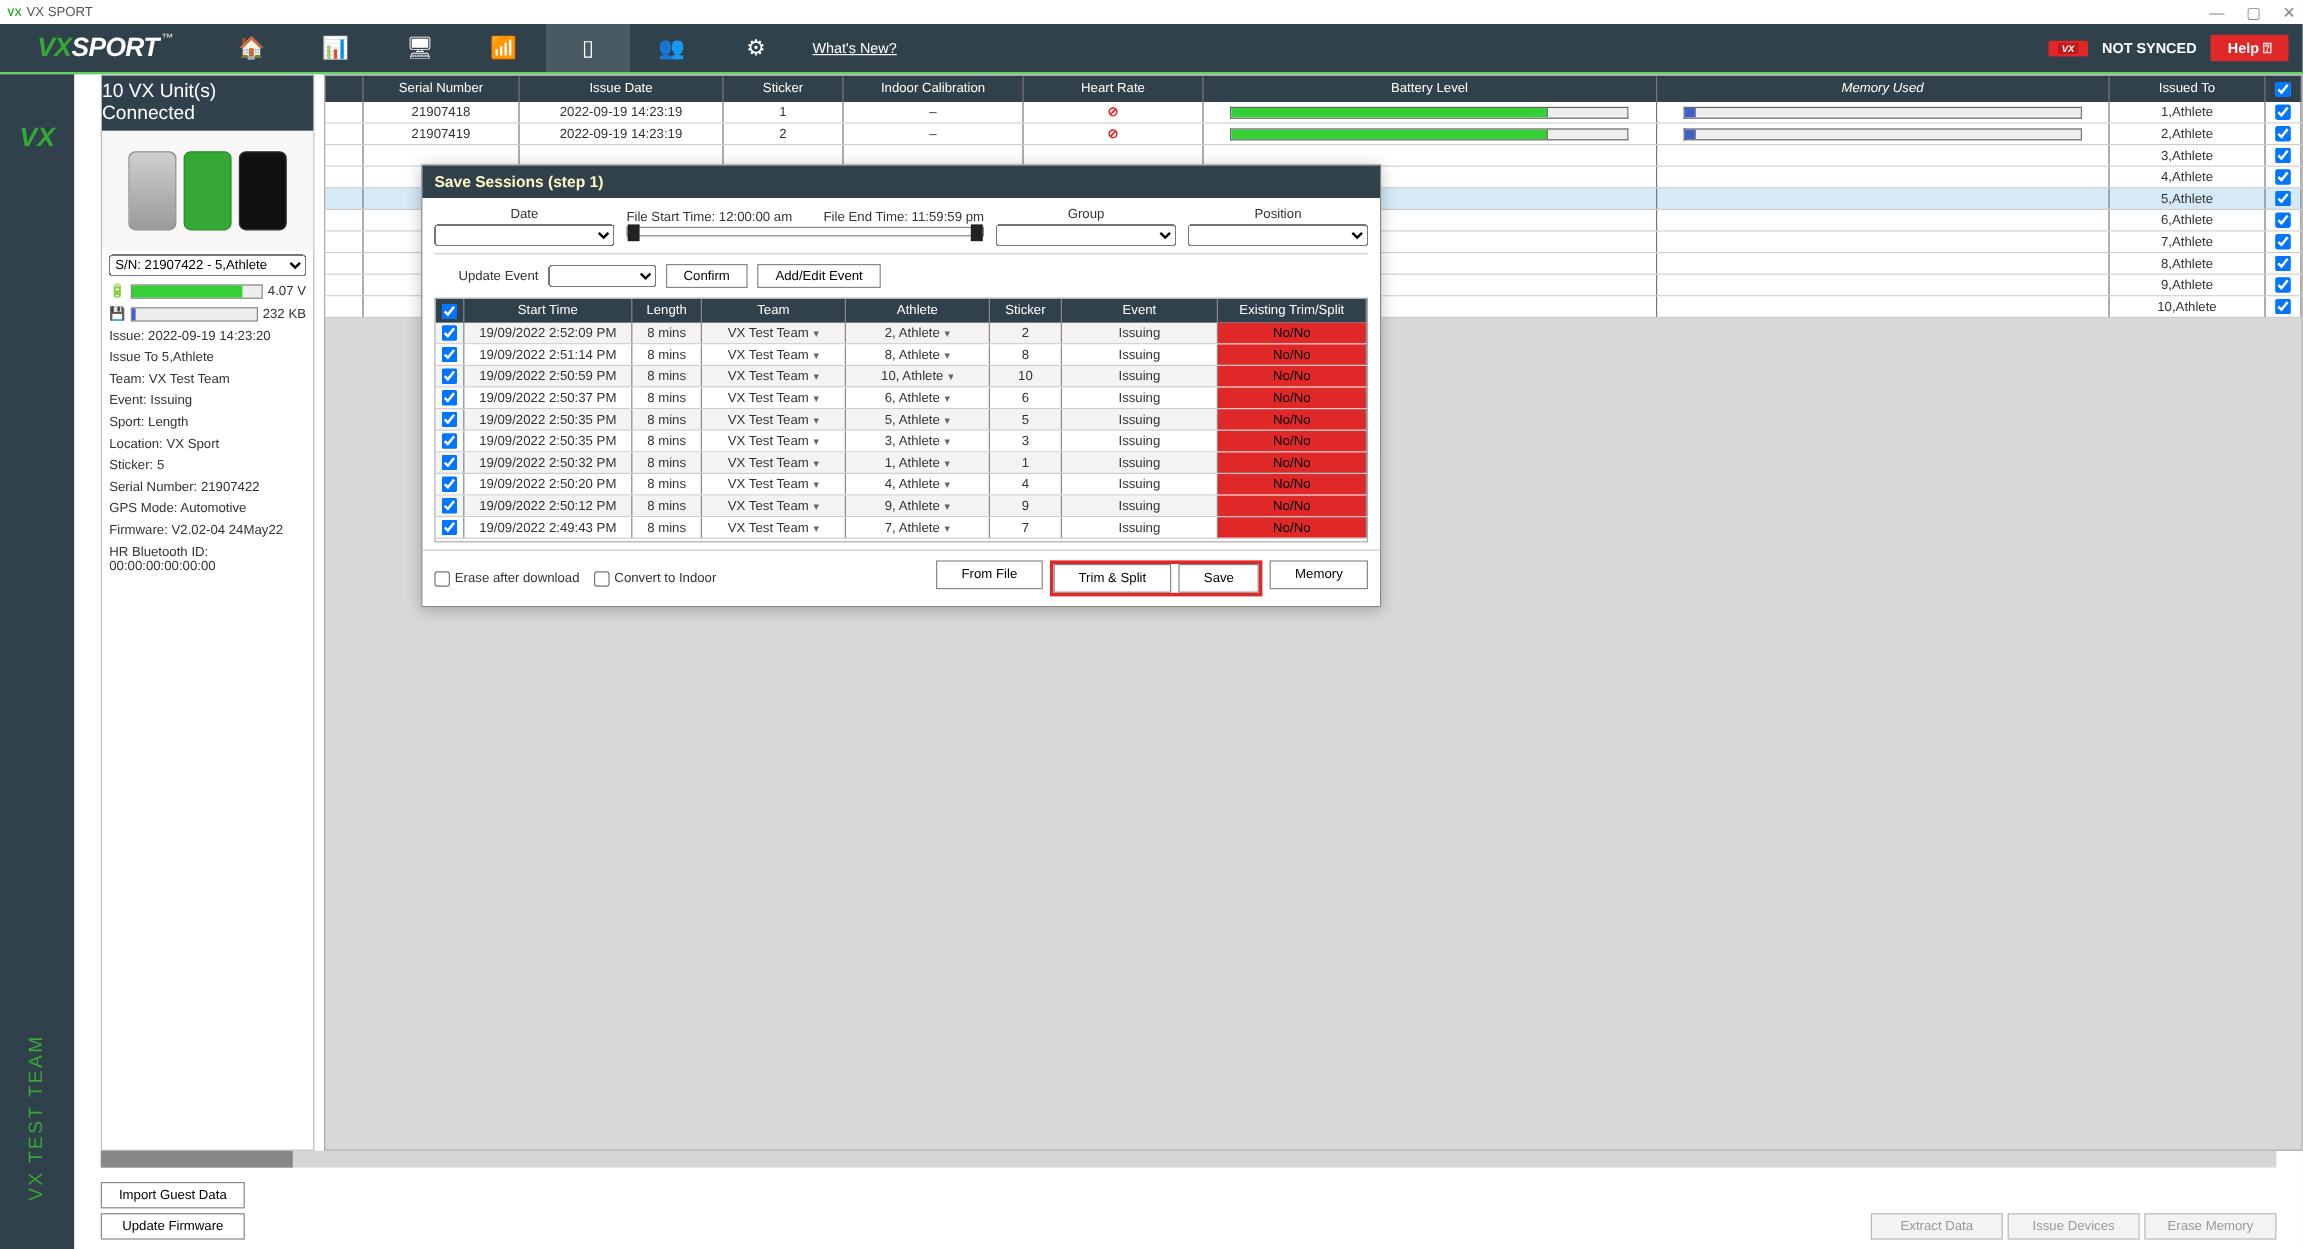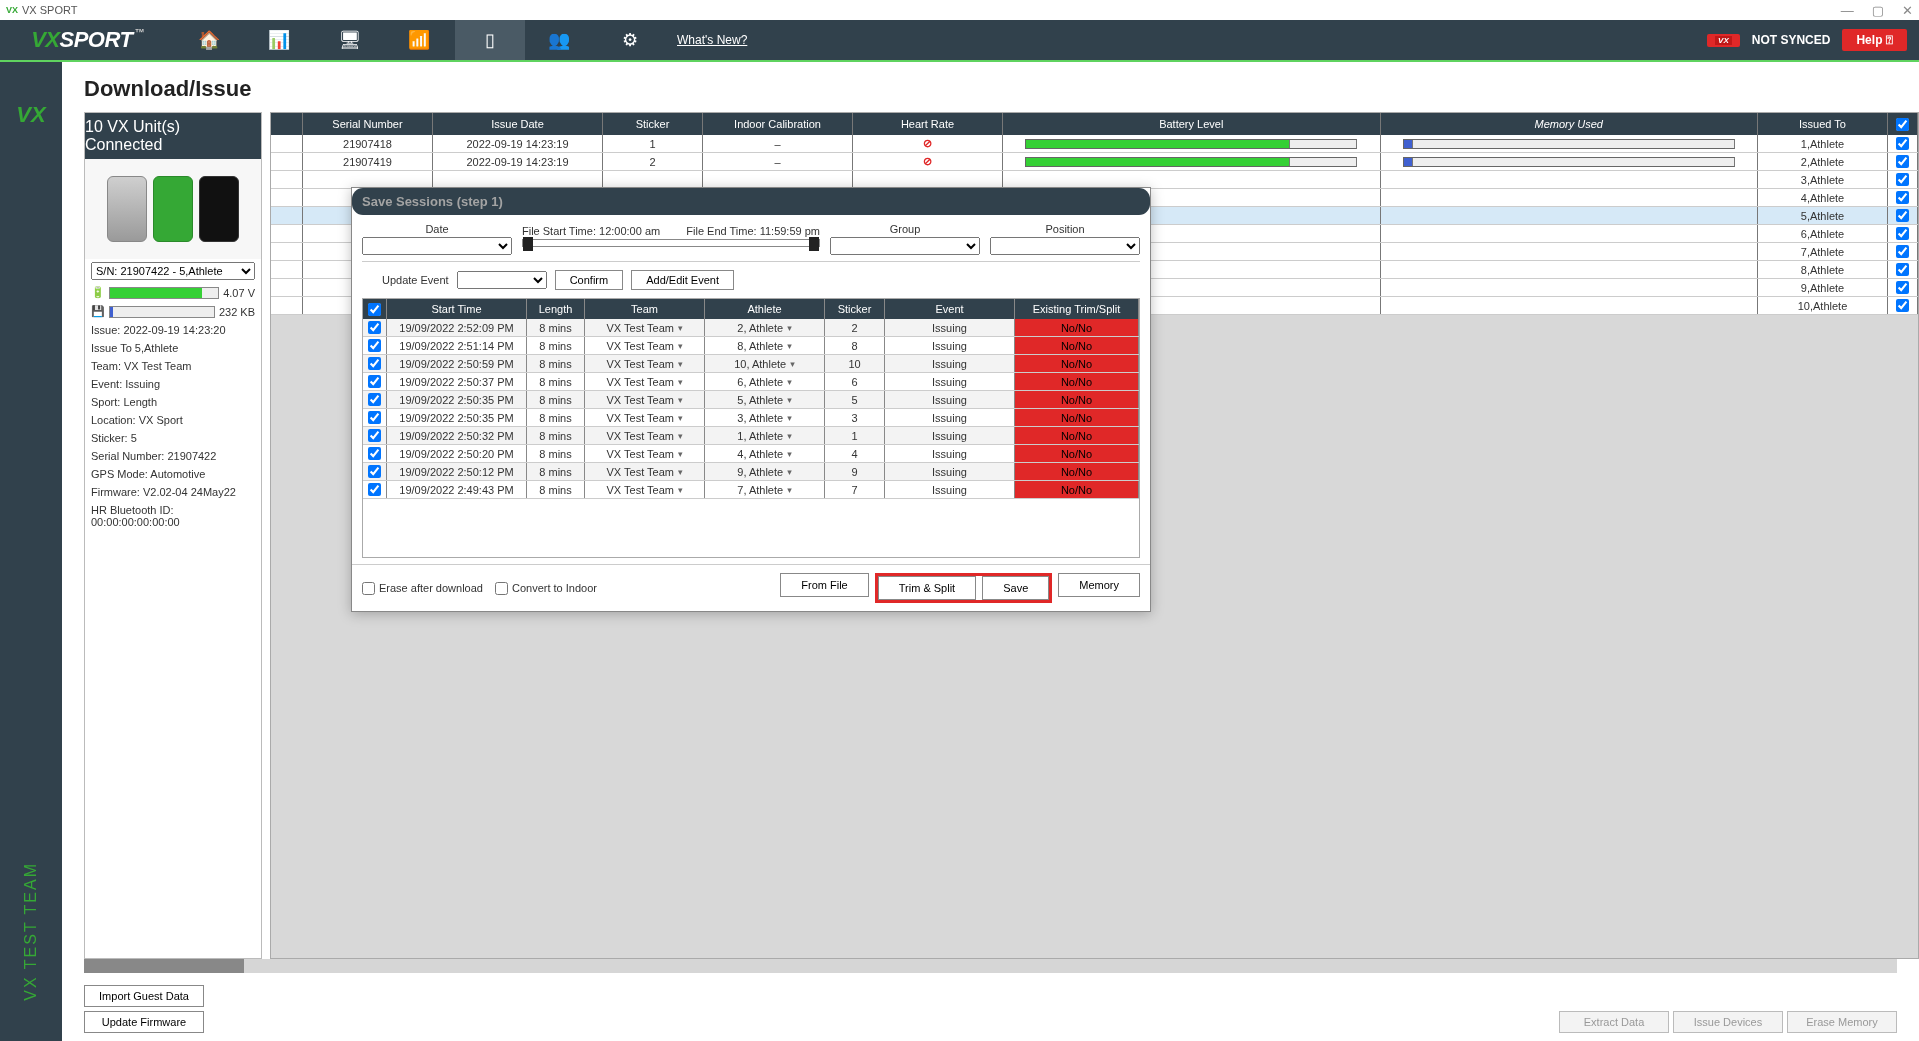--- a/index.html
+++ b/index.html
@@ -57,42 +57,42 @@
 .grid-row.sel { background:#d6e9f7; }
 .col-marker{width:32px;} .col-sn{width:130px;} .col-date{width:170px;} .col-stk{width:100px;} .col-cal{width:150px;} .col-hr{width:150px;} .col-bat{flex:1;} .col-mem{flex:1;font-style:italic;} .col-iss{width:130px;} .col-chk{width:30px;}
 .hr-warn { color:#e02828; font-weight:bold; }
 .batbar { width:90%; height:10px; border:1px solid #666; background:#eee; position:relative; }
 .batbar .bf { position:absolute; left:0;top:0;bottom:0; background:#35d035;}
 .membar { width:90%; height:10px; border:1px solid #666; background:#eee; position:relative; }
 .membar .mf { position:absolute; left:0;top:0;bottom:0; background:#4060d0;}
 .chkbox { width:13px;height:13px; }
 
 .modal { position:absolute; left:80px; top:74px; width:800px; background:#fff; border:1px solid #888; z-index:10; box-shadow:0 2px 12px rgba(0,0,0,.25);}
-.modal-head { background:#31414c; color:#a3a3a3; padding:6px 10px; font-size:13px; font-weight:600;border-radius:11px;}
+.modal-head { background:#31414c; color:#fef9c3; padding:6px 10px; font-size:13px; font-weight:600;}
 .modal-body { padding:8px 10px 6px; }
 .filter-row { display:flex; align-items:flex-end; gap:10px; font-size:11px; padding-bottom:6px; border-bottom:1px solid #ccc;}
 .filter-col { display:flex; flex-direction:column; align-items:center; }
 .filter-col label{ margin-bottom:2px; color:#333; }
 .filter-col select { width:150px; height:18px; font-size:11px;}
 .time-range { flex:1; position:relative; height:30px; display:flex; flex-direction:column; }
 .time-labels { display:flex; justify-content:space-between; font-size:11px; margin-bottom:2px;}
 .track { height:8px; background:#fff; border:1px solid #888; position:relative; }
 .handle { position:absolute; top:-3px; width:10px; height:14px; background:#222; }
 .update-row { display:flex; align-items:center; gap:8px; padding:8px 0; font-size:11px;margin-left:20px;}
 .update-row select{ width:90px; height:18px;}
 .btn { background:#fff; border:1px solid #888; padding:2px 14px; font-size:11px; cursor:pointer; height:20px;}
 .btn-wide { padding:4px 20px; height:24px;}
 .m-grid-head { display:flex; background:#31414c; color:#fff; font-size:11px; height:20px;}
 .m-grid-head div, .m-row div { display:flex; align-items:center; justify-content:center; border-right:1px solid #888; padding:0 2px; font-size:11px;}
 .m-row { display:flex; height:18px; border-bottom:1px solid #ccc; background:#f3f3f3;}
 .m-row:nth-child(even){ background:#fff;}
 .mc-chk{width:24px;} .mc-st{width:140px;} .mc-len{width:58px;} .mc-team{width:120px;} .mc-ath{width:120px;} .mc-stk{width:60px;} .mc-ev{width:130px;} .mc-trim{flex:1;}
 .trimcell { background:#e02828; color:#000;}
 .dd { font-size:9px; margin-left:4px; color:#666;}
-.modal-table-area { height:260px; border:1px solid #aaa; overflow-y:auto;}
+.modal-table-area { height:204px; border:1px solid #aaa; overflow-y:auto;}
 .modal-foot { display:flex; align-items:center; padding:8px 10px; gap:12px; border-top:1px solid #ccc;}
 .modal-foot .right { margin-left:auto; display:flex; gap:6px;}
 .hlbox { border:3px solid #e02828; padding:0; display:flex; gap:6px;}
 .chk-lbl { display:flex; align-items:center; gap:4px; font-size:11px;}
 
 .bottombar { display:flex; padding:8px 22px; gap:8px; }
 .bottombar .right { margin-left:auto; display:flex; flex-direction:row; gap:4px; align-items:flex-end;}
 .greybtn { border:1px solid #bbb; background:#f3f3f3; color:#999; padding:4px 14px; font-size:11px; cursor:pointer; width:110px;}
 .plainbtn { border:1px solid #888; background:#fff; padding:4px 14px; font-size:11px; cursor:pointer; width:120px;}
 
@@ -149,23 +149,20 @@
   </div>
 </div>
 
 <div class="main">
   <div class="leftrail">
     <div class="vx-big">VX</div>
     <div class="vert-text">VX TEST TEAM</div>
   </div>
 
   <div class="content">
-    <div class="page-head">
-        <h1>Download/Issue</h1>
-      </div>
 
     <div class="workrow">
       <div class="sidebar">
         <div class="sb-header">10 VX Unit(s) Connected</div>
         <div class="dev-img">
           <div class="dev d1"></div>
           <div class="dev d2"></div>
           <div class="dev d3"></div>
         </div>
         <div class="sb-row">

